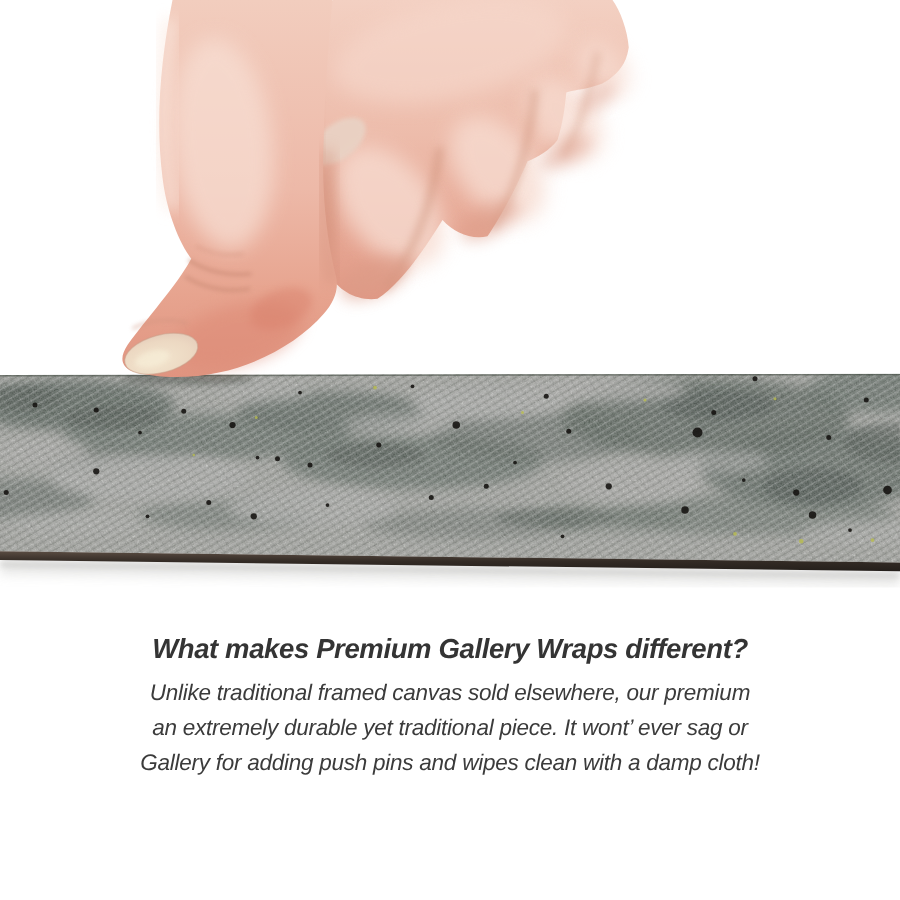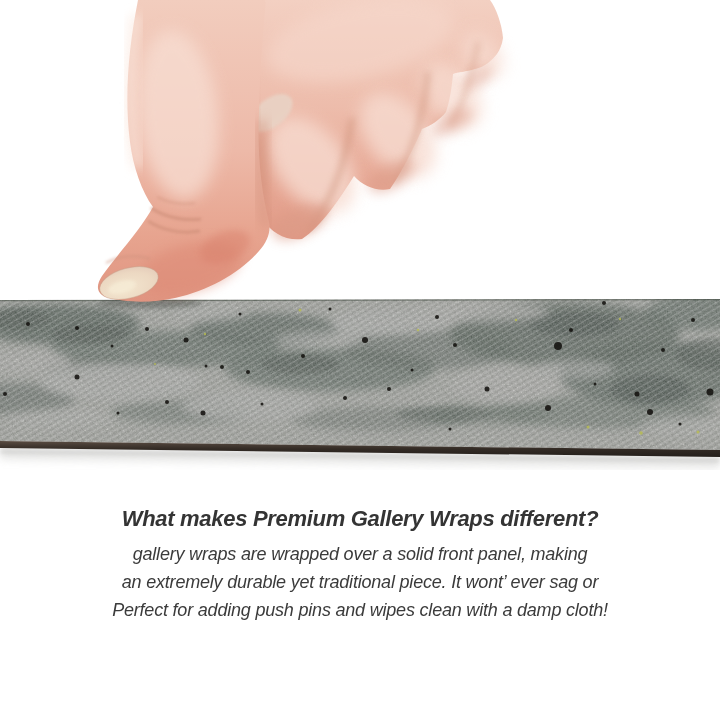--- a/index.html
+++ b/index.html
@@ -270,18 +270,18 @@
         <line x1="0" y1="6.5" x2="720" y2="5.5" stroke="rgba(55,66,56,0.5)" stroke-width="1.5"></line>
         <ellipse cx="150" cy="9" rx="52" ry="5" fill="#2f352e" opacity="0.35" filter="url(#sb3)"></ellipse>
       </g>
 
       <polygon points="0,147 720,156 720,163 0,154" fill="url(#edgeGrad)"></polygon>
     </svg>
   </div>
 
   <div class="text-block">
     <h2 class="heading">What makes Premium Gallery Wraps different?</h2>
-    <div class="line">gallery wraps are wrapped over a solid front panel, making</div>
+    <div class="line">Unlike traditional framed canvas sold elsewhere, our premium</div>
     <div class="line">an extremely durable yet traditional piece. It wont’ ever sag or</div>
-    <div class="line">Perfect for adding push pins and wipes clean with a damp cloth!</div>
+    <div class="line">Gallery for adding push pins and wipes clean with a damp cloth!</div>
   </div>
 
 </div>
 
 </body></html>

